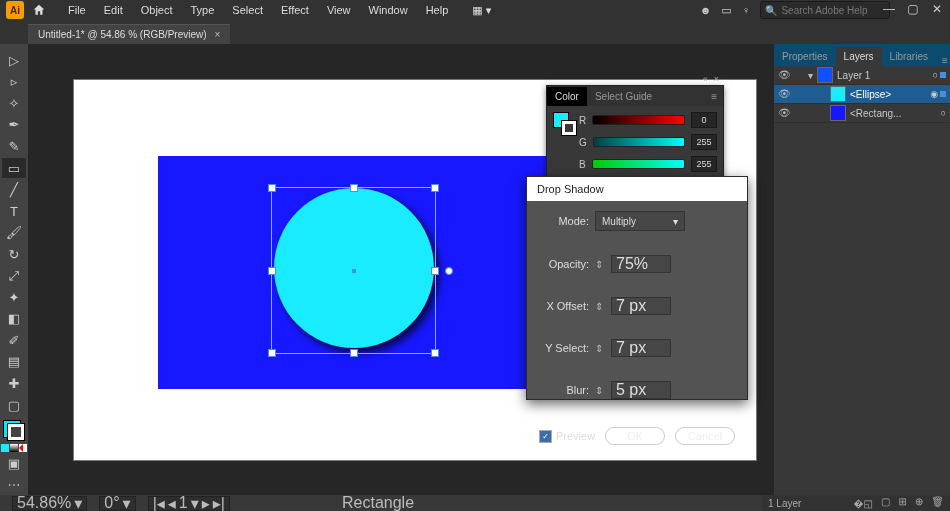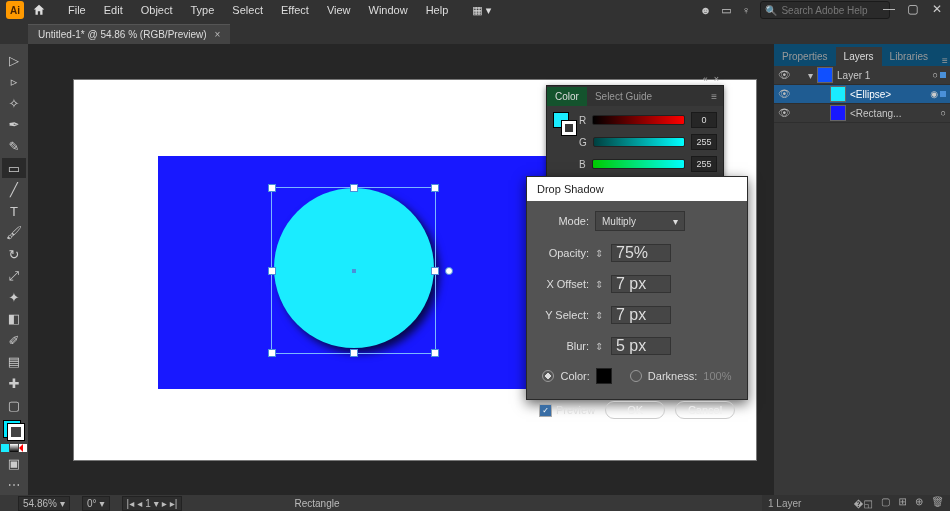--- a/index.html
+++ b/index.html
@@ -38,44 +38,44 @@
 .layer-row.sel{background:#1f5c92;color:#fff}
 .eye{width:12px;height:12px;color:#bbb;font-size:10px}
 .lyr-thumb{width:14px;height:14px;background:#1818ff;border:1px solid #666}
 .lyr-thumb.cyan{background:#1aecff}
 .lyr-thumb.parent{background:#1050ff}
 .indent{width:14px}
 .lyr-tail{margin-left:auto;display:flex;gap:2px;align-items:center;font-size:9px;color:#ccc}
 .color-panel{position:absolute;left:546px;top:85px;width:176px;height:92px;background:#383838;border:1px solid #222;box-shadow:0 2px 6px rgba(0,0,0,.5)}
 .cp-head{height:20px;background:#323232;display:flex;align-items:center;font-size:10px}
 .cp-tab{padding:4px 8px;color:#999}
-.cp-tab.act{background:#14532d;color:#ddd}
+.cp-tab.act{background:#000000;color:#ddd}
 .cp-ctrl{position:absolute;right:4px;top:-12px;display:flex;gap:6px;color:#aaa;font-size:9px}
 .cp-body{padding:6px;display:flex;gap:8px}
 .cp-sw{width:18px;height:18px;position:relative}
 .cp-sliders{flex:1;display:flex;flex-direction:column;gap:6px;font-size:10px}
 .cp-row{display:flex;align-items:center;gap:6px}
 .cp-row .bar{flex:1;height:8px;border:1px solid #222;border-radius:2px}
 .cp-row .val{width:24px;height:14px;background:#262626;border:1px solid #1a1a1a;text-align:center;font-size:9px;display:flex;align-items:center;justify-content:center;color:#ddd}
 .dlg{position:absolute;left:526px;top:176px;width:220px;height:222px;background:#535353;border:1px solid #2a2a2a;box-shadow:0 4px 12px rgba(0,0,0,.6);font-size:11px;color:#ddd}
 .dlg-title{height:24px;background:#fff;color:#222;display:flex;align-items:center;padding:0 10px;font-size:11px}
-.dlg-body{padding:10px 12px;display:flex;flex-direction:column;gap:13px}
+.dlg-body{padding:10px 12px;display:flex;flex-direction:column;gap:24px}
 .dlg-row{display:flex;align-items:center;gap:6px}
 .dlg-row .lab{width:50px;text-align:right}
 .dlg-sel{flex:0 0 76px;height:18px;background:#464646;border:1px solid #333;display:flex;align-items:center;justify-content:space-between;padding:0 6px;font-size:10px}
 .dlg-input{width:50px;height:16px;background:#464646;border:1px solid #333;color:#ddd;font-size:16px;padding:0 4px;display:flex;align-items:center}
 .link-ic{width:10px;color:#bbb;font-size:10px}
 .color-chip{width:14px;height:14px;background:#000;border:1px solid #222}
 .rad{width:10px;height:10px;border:1px solid #999;border-radius:50%;display:inline-block}
 .rad.on{background:radial-gradient(circle,#ddd 0 40%,transparent 41%)}
 .dlg-btns{display:flex;align-items:center;gap:10px;padding-top:4px}
 .dlg-btns .btn{border:1px solid #ccc;border-radius:10px;padding:2px 0;width:64px;text-align:center;font-size:11px;color:#eee}
 .dlg-btns .chk{display:flex;align-items:center;gap:4px;margin-right:auto}
 .chkbox{width:11px;height:11px;border:1px solid #aaa;background:#3a6ea5;display:flex;align-items:center;justify-content:center;font-size:8px;color:#fff}
-.status-bar{position:absolute;left:0;right:0;bottom:0;height:16px;background:#383838;display:flex;align-items:center;font-size:10px;color:#bbb;padding:0 18px;gap:12px}
+.status-bar{position:absolute;left:0;right:0;bottom:0;height:16px;background:#383838;display:flex;align-items:center;font-size:16px;color:#bbb;padding:0 12px;gap:12px}
 .status-field{display:flex;align-items:center;gap:3px;background:#2e2e2e;border:1px solid #222;height:13px;padding:0 4px}
 .layer-footer{position:absolute;right:0;bottom:0;width:176px;height:16px;background:#323232;display:flex;align-items:center;justify-content:space-between;padding:0 6px;font-size:10px;color:#aaa}
 .lf-icons{display:flex;gap:8px}
 </style>
 </head>
 <body>
 
 <div class="top-menu">
   <div class="app-badge">Ai</div>
   <div class="home-icon">
@@ -273,29 +273,20 @@
     <div class="dlg-row">
       <span class="lab">Y Select:</span>
       <span class="link-ic">⇕</span>
       <div class="dlg-input">7 px</div>
     </div>
     <div class="dlg-row">
       <span class="lab">Blur:</span>
       <span class="link-ic">⇕</span>
       <div class="dlg-input">5 px</div>
     </div>
-    <div class="dlg-row" style="justify-content:center;gap:6px">
-      <span class="rad on"></span>
-      <span>Color:</span>
-      <div class="color-chip"></div>
-      <span style="width:6px"></span>
-      <span class="rad"></span>
-      <span>Darkness:</span>
-      <span style="color:#888">100%</span>
-    </div>
     <div class="dlg-btns">
       <div class="chk">
         <div class="chkbox">✓</div>
         <span>Preview</span>
       </div>
       <div class="btn">OK</div>
       <div class="btn">Cancel</div>
     </div>
   </div>
 </div>

